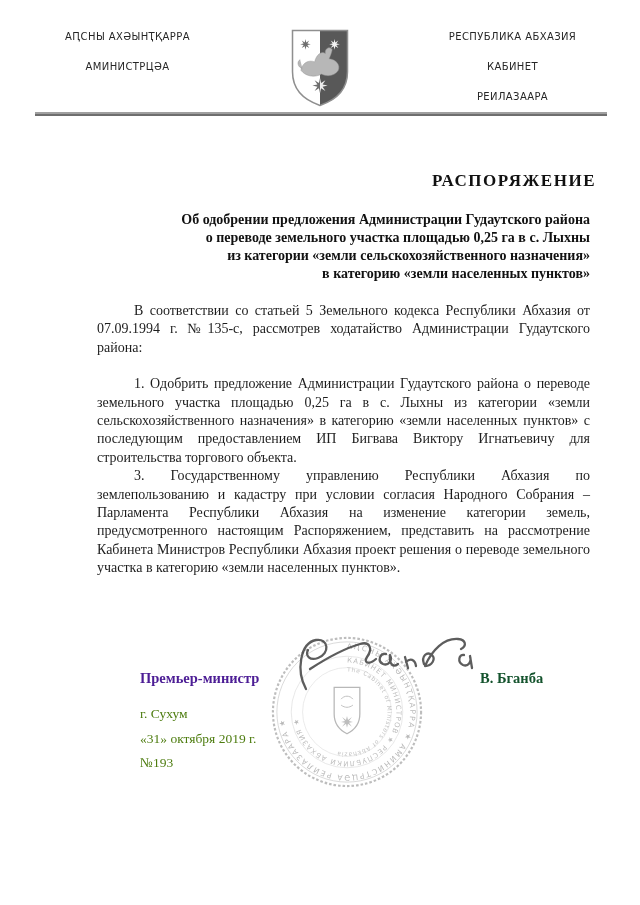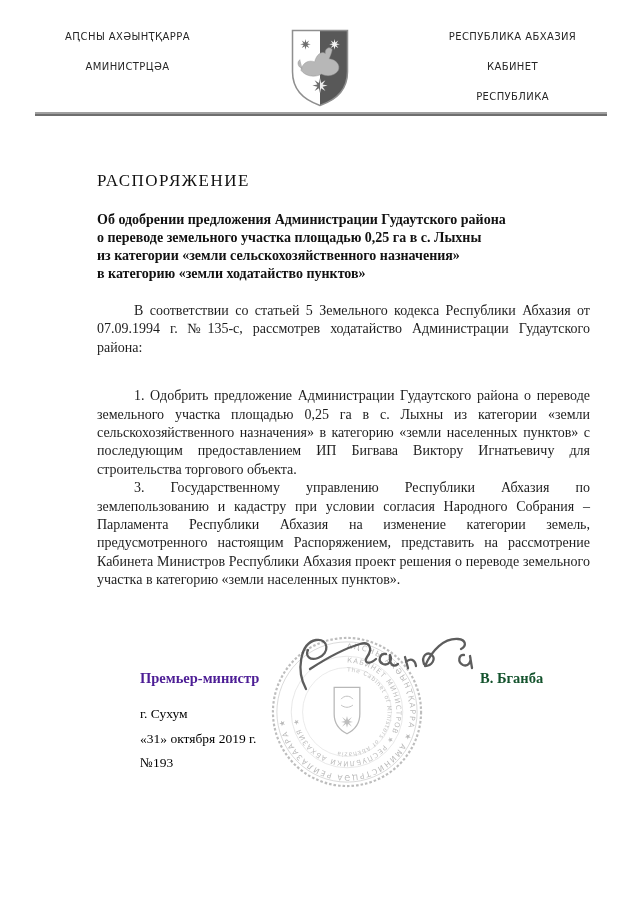--- a/index.html
+++ b/index.html
@@ -16,38 +16,38 @@
   .hdr { position: absolute; top: 22px; left: 25px; right: 25px;
          display: flex; justify-content: space-between; }
   .hcol { width: 205px; text-align: center;
           font-family: "DejaVu Sans", sans-serif;
           font-size: 10px; letter-spacing: 0.4px; color: #262626; }
   .hcol div { line-height: 30px; height: 30px; }
   .emblem { width: 72px; height: 84px; margin-top: 4px; }
   .rule { position: absolute; top: 112px; left: 35px; right: 33px;
           height: 2px; background: #a0a0a0; border-bottom: 2px solid #6e6e6e; }
   
-  .title { position: absolute; top: 171px; left: 97px; width: 493px;
-           text-align: left; font-weight: normal; font-size: 17px;
+  .title { position: absolute; top: 171px; left: 103px; width: 493px;
+           text-align: right; font-weight: bold; font-size: 17px;
            letter-spacing: 1.5px; color: #111; }
   .subject { position: absolute; top: 211px; left: 97px; width: 493px;
-             text-align: left; font-weight: bold; font-size: 14px;
+             text-align: right; font-weight: bold; font-size: 14px;
              line-height: 18px; color: #111; }
   
   .body { position: absolute; top: 302px; left: 97px; width: 493px;
           font-size: 14px; line-height: 18.4px; text-align: justify; }
   .body p { margin: 0; text-indent: 37px; }
-  .body p.gap-after { margin-bottom: 30px; }
+  .body p.gap-after { margin-bottom: 18px; }
   
   .sig-post { position: absolute; top: 670px; left: 140px;
               font-weight: bold; font-size: 14.5px; color: #4c1d95; }
   .sig-name { position: absolute; top: 670px; left: 480px;
               font-weight: bold; font-size: 14.5px; color: #14532d; }
   .meta { position: absolute; top: 702px; left: 140px;
-          font-size: 13.5px; color: #000000; }
+          font-size: 13.5px; color: #4d7c0f; }
   .meta div { line-height: 24.6px; }
   
   .stamp { position: absolute; left: 268px; top: 633px;
            width: 158px; height: 158px; opacity: 0.92; }
   .autograph { position: absolute; left: 272px; top: 627px;
                width: 212px; height: 78px; }
 </style>
 </head>
 <body>
 
@@ -80,33 +80,33 @@
 
       <polygon points="45,68 46.42,74.58 52.07,70.93 48.42,76.58 55,78 48.42,79.42 52.07,85.07 46.42,81.42 45,88 43.58,81.42 37.93,85.07 41.58,79.42 35,78 41.58,76.58 37.93,70.93 43.58,74.58" fill="#6e6e6e" clip-path="url(#clipL)"></polygon>
       <polygon points="45,68 46.42,74.58 52.07,70.93 48.42,76.58 55,78 48.42,79.42 52.07,85.07 46.42,81.42 45,88 43.58,81.42 37.93,85.07 41.58,79.42 35,78 41.58,76.58 37.93,70.93 43.58,74.58" fill="#ededed" clip-path="url(#clipR)"></polygon>
 
       <path d="M9,6 L81,6 L81,60 C81,84 66,97 45,104 C24,97 9,84 9,60 Z" fill="none" stroke="#8f8f8f" stroke-width="2"></path>
     </svg>
 
     <div class="hcol">
       <div>РЕСПУБЛИКА АБХАЗИЯ</div>
       <div>КАБИНЕТ</div>
-      <div>РЕСПУБЛИКА</div>
+      <div>РЕИЛАЗААРА</div>
     </div>
   </div>
 
   <div class="rule"></div>
 
   <div class="title">РАСПОРЯЖЕНИЕ</div>
 
   <div class="subject">
     <div>Об одобрении предложения Администрации Гудаутского района</div>
     <div>о переводе земельного участка площадью 0,25 га в с. Лыхны</div>
     <div>из категории «земли сельскохозяйственного назначения»</div>
-    <div>в категорию «земли ходатайство пунктов»</div>
+    <div>в категорию «земли населенных пунктов»</div>
   </div>
 
   <div class="body">
     <p class="gap-after">В соответствии со статьей 5 Земельного кодекса Республики Абхазия от 07.09.1994 г. №135-с, рассмотрев ходатайство Администрации Гудаутского района:</p>
     <p>1. Одобрить предложение Администрации Гудаутского района о переводе земельного участка площадью 0,25 га в с. Лыхны из категории «земли сельскохозяйственного назначения» в категорию «земли населенных пунктов» с последующим предоставлением ИП Бигвава Виктору Игнатьевичу для строительства торгового объекта.</p>
     <p>3. Государственному управлению Республики Абхазия по землепользованию и кадастру при условии согласия Народного Собрания – Парламента Республики Абхазия на изменение категории земель, предусмотренного настоящим Распоряжением, представить на рассмотрение Кабинета Министров Республики Абхазия проект решения о переводе земельного участка в категорию «земли населенных пунктов».</p>
   </div>
 
   <div class="sig-post">Премьер-министр</div>
   <div class="sig-name">В. Бганба</div>

